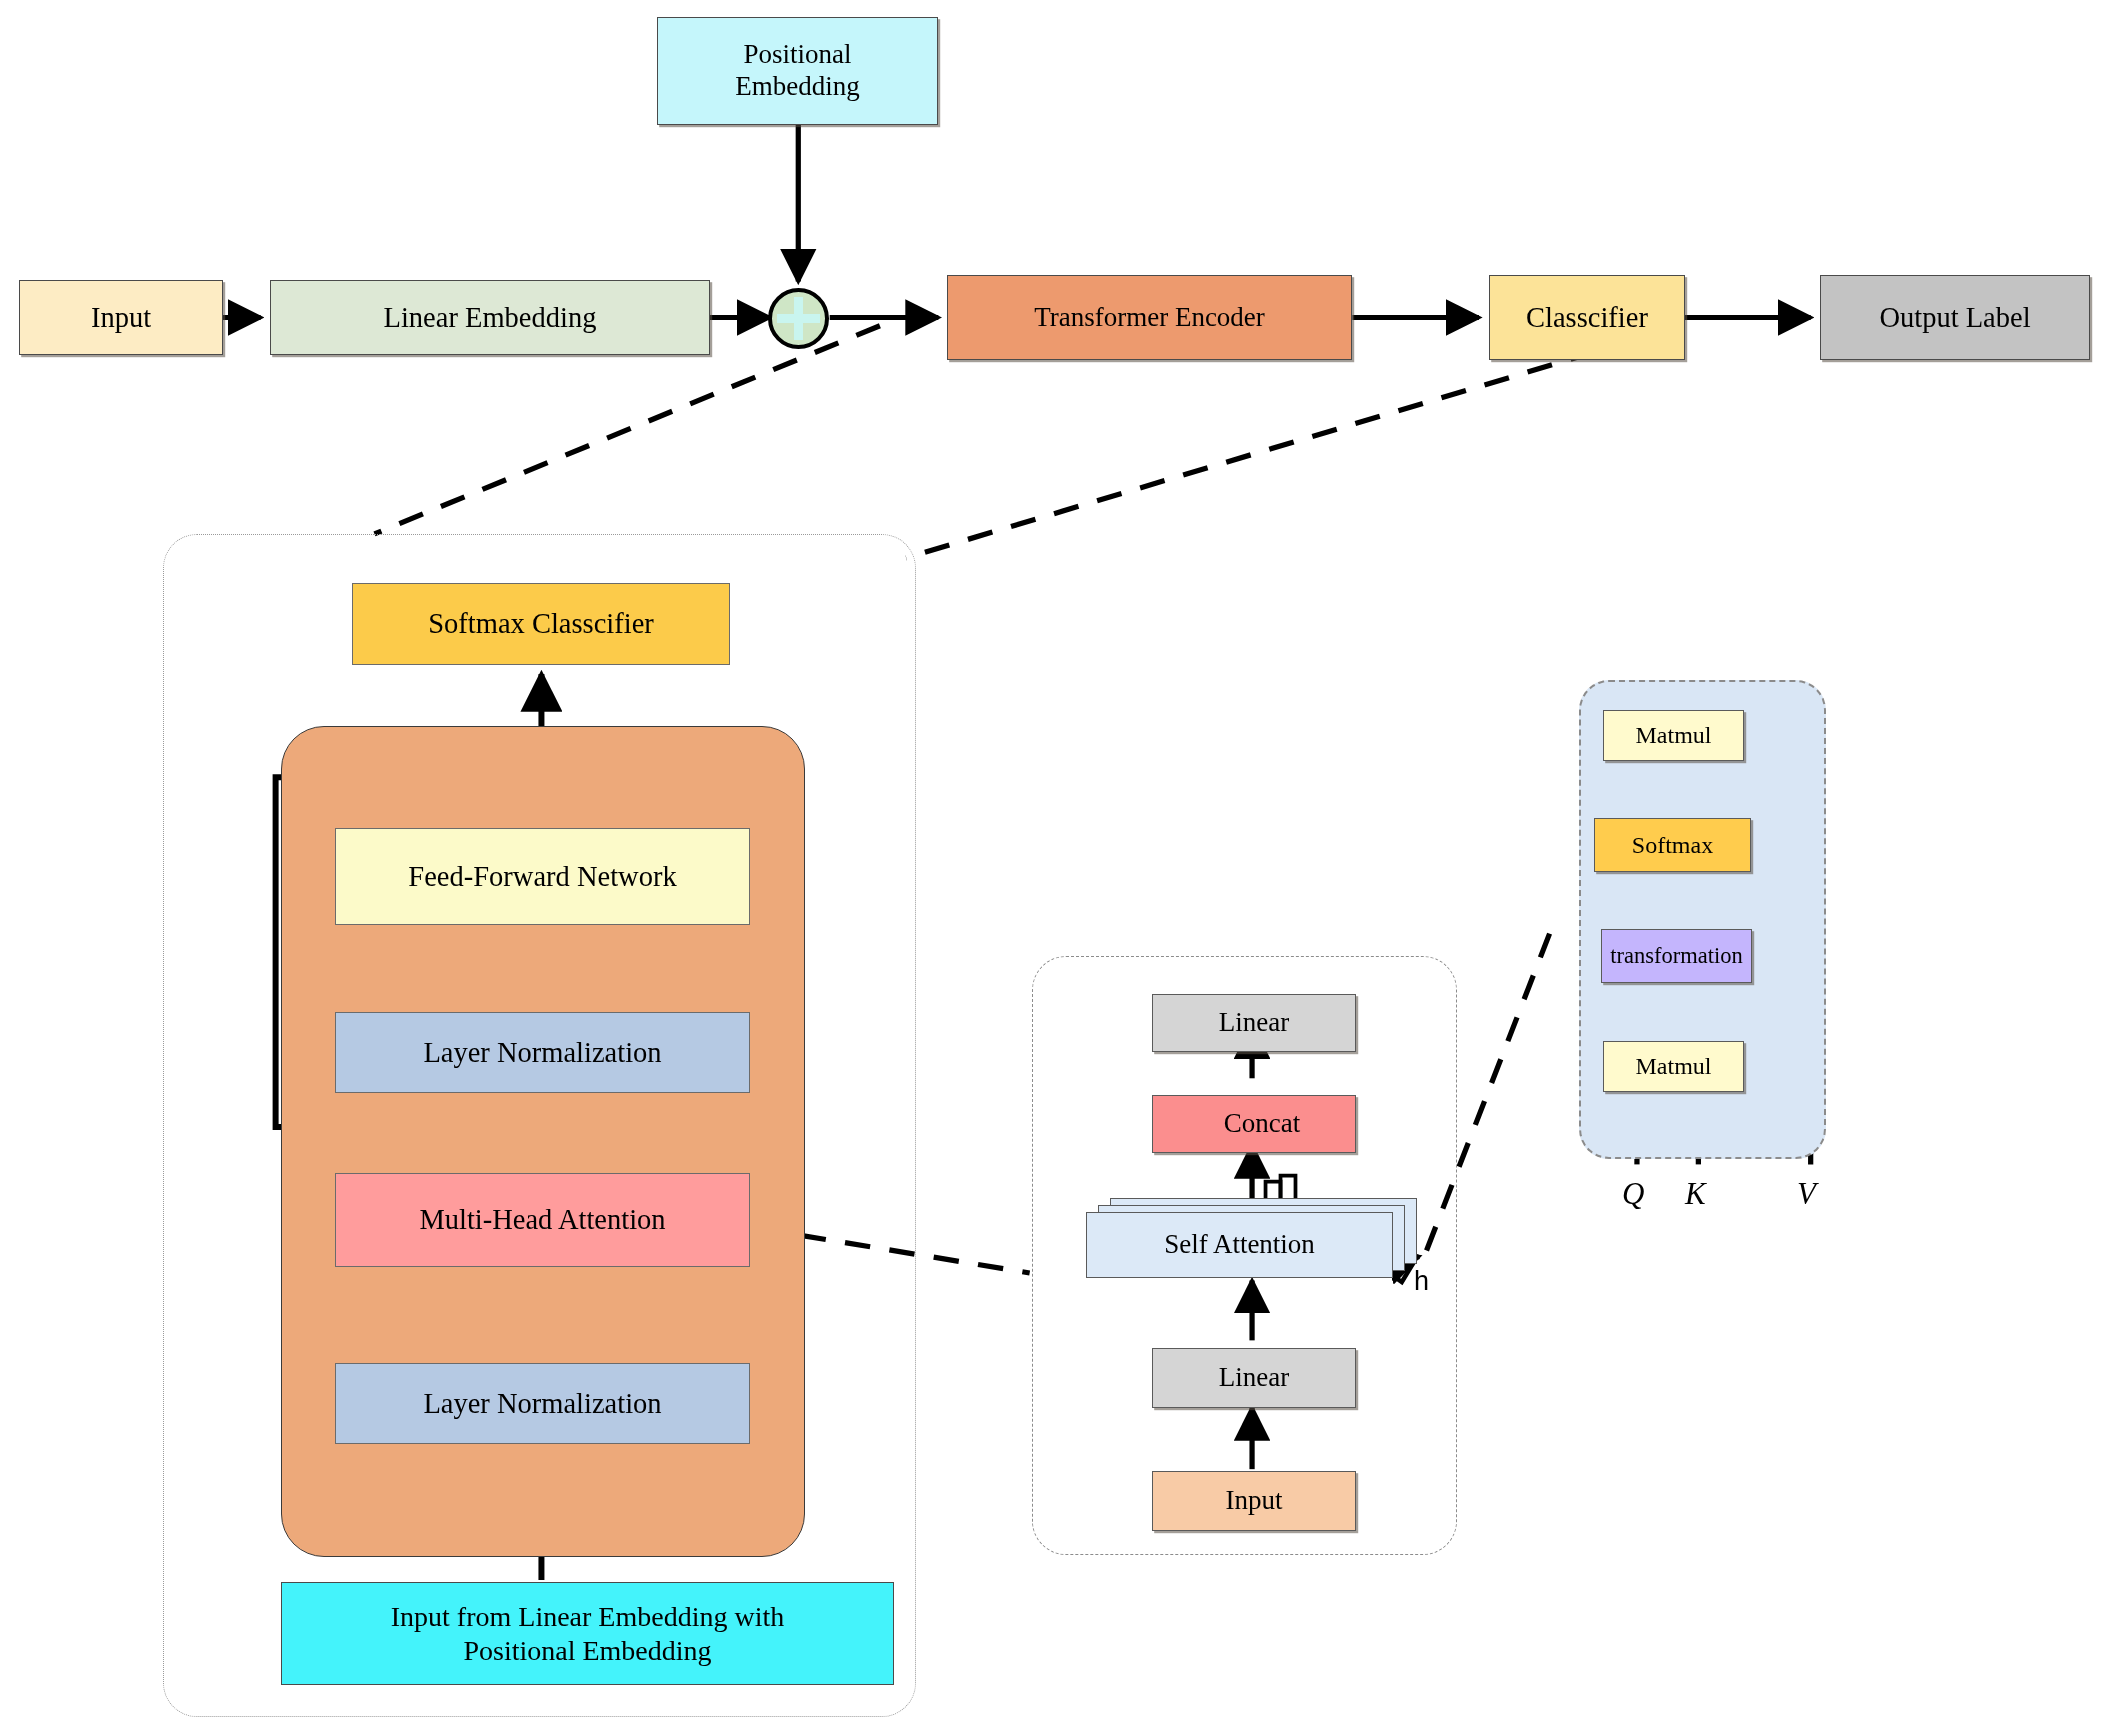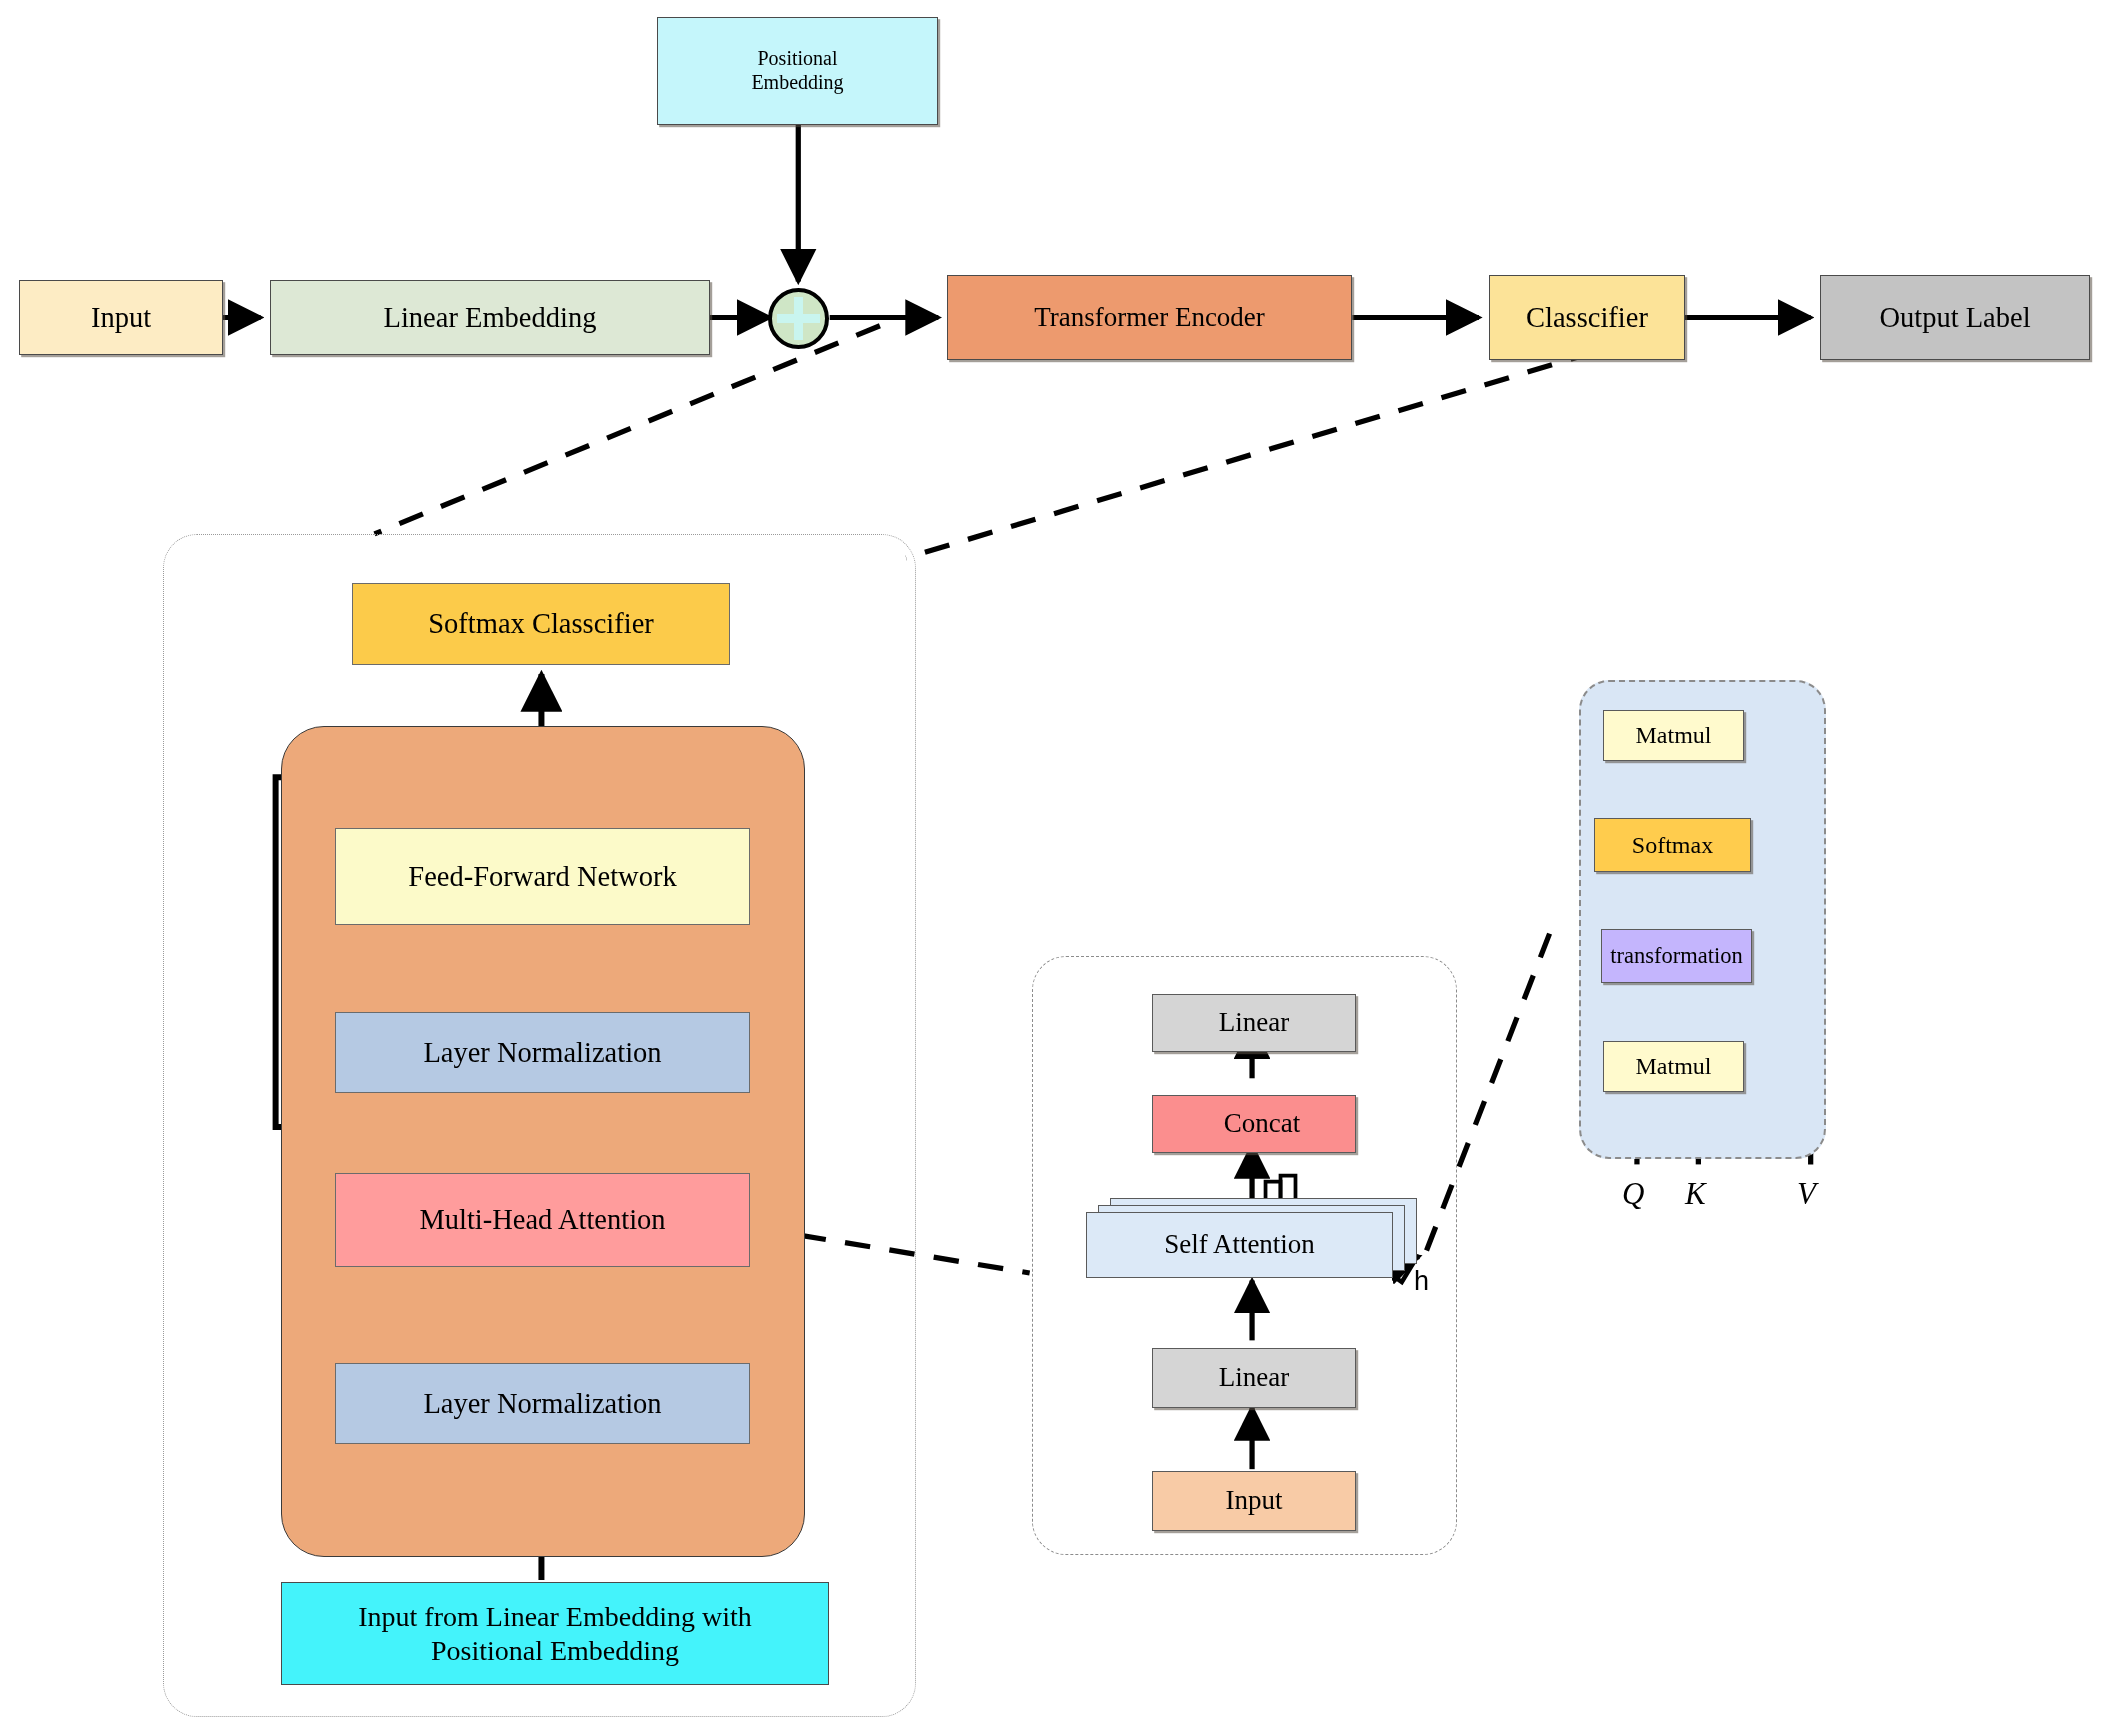--- a/index.html
+++ b/index.html
@@ -197,21 +197,21 @@
               background:#FDECC4; font-size:28.5px;">
     <span>Input</span>
   </div>
 
   <div class="node shadow" style="left:270px; top:280px; width:440px; height:75px;
               background:#DDE8D5; font-size:28.5px;">
     <span>Linear Embedding</span>
   </div>
 
   <div class="node shadow" style="left:657px; top:16.5px; width:281px; height:108px;
-              background:#C5F6FB; font-size:20px;">
+              background:#C5F6FB; font-size:27px;">
     <span>Positional
 Embedding</span>
   </div>
 
   <div class="plus-circle" style="left:768px; top:288px; width:61px; height:61px;">
     <div class="bar h"></div>
     <div class="bar v"></div>
   </div>
 
   <div class="node shadow" style="left:947px; top:275px; width:405px; height:85px;
@@ -251,21 +251,21 @@
   <div class="node" style="left:335px; top:1173px; width:415px; height:94px;
               background:#FF9C9C; font-size:28.5px; border:1.5px solid #6b6b6b;text-align:center;">
     <span>Multi-Head Attention</span>
   </div>
 
   <div class="node" style="left:335px; top:1363px; width:415px; height:81px;
               background:#B5C9E3; font-size:28.5px; border:1.5px solid #6b6b6b;">
     <span>Layer Normalization</span>
   </div>
 
-  <div class="node" style="left:281px; top:1582px; width:548px; height:103px;
+  <div class="node" style="left:281px; top:1582px; width:613px; height:103px;
               background:#44F3FB; font-size:28px; border:1.5px solid #4a4a4a;">
     <span>Input from Linear Embedding with
 Positional Embedding</span>
   </div>
 
   <div class="dashbox" style="left:1032px; top:956px; width:425px; height:599px;"></div>
 
   <div class="node shadow" style="left:1152px; top:994px; width:204px; height:58px;
               background:#D5D5D5; font-size:27px; border:1.5px solid #5a5a5a;">
     <span>Linear</span>

